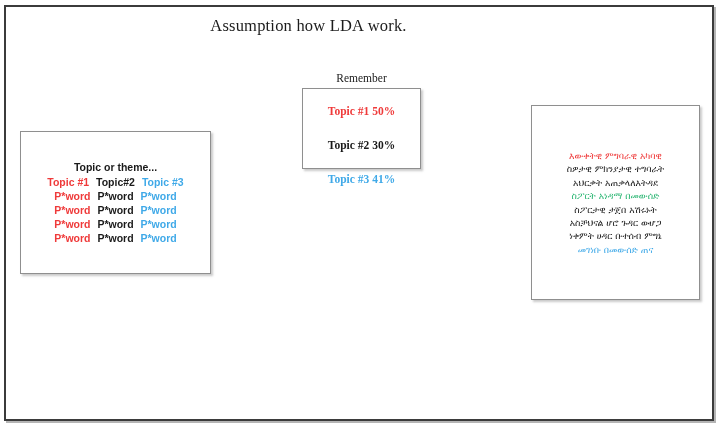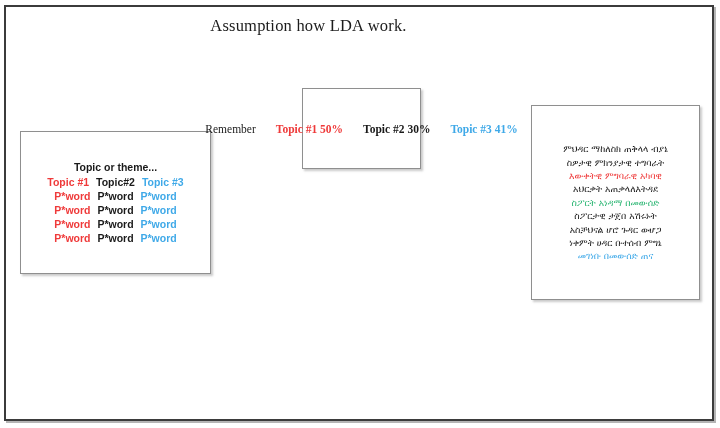--- a/index.html
+++ b/index.html
@@ -32,21 +32,21 @@
         margin-bottom:2px;}
   .trow span{margin:0 2px;}
   .c-red{color:#ef3a3a;}
   .c-black{color:#1a1a1a;}
   .c-blue{color:#3fa9e8;}
   .c-green{color:#2bb673;}
 
   
   #remember-box{left:302px;top:88px;width:119px;height:81px;}
   #remember-inner{position:absolute;left:0;top:0;width:100%;height:100%;
-       display:flex;flex-direction:row;align-items:center;
+       display:flex;flex-direction:column;align-items:center;
        justify-content:center;gap:20px;}
   #remember-title{font-size:11.5px;color:#1a1a1a;}
   .rrow{font-size:11.5px;line-height:14px;white-space:nowrap;font-weight:bold;}
 
   
   #arrow{position:absolute;left:211px;top:192px;width:320px;height:24px;}
   #arrow-label{position:absolute;left:50%;top:0;transform:translateX(-50%);
        font-size:11.5px;color:#1c1c1c;white-space:nowrap;background:#ffffff;
        padding:0 1px;}
 
@@ -115,23 +115,22 @@
       <div class="rrow c-blue">
         <span>Topic #3</span>
         <span>41%</span>
       </div>
     </div>
   </div>
 
 
   <div class="box" id="doc-box">
     <div id="doc-inner">
-      <div class="drow c-black">ምህዳር ማከለስክ ጠቅላላ ብያኔ</div>
+      <div class="drow c-red">እውቀትዊ ምግባራዊ አካባዊ</div>
       <div class="drow c-black">ስዎታዊ ምክንያታዊ ተግባራት</div>
-      <div class="drow c-red">እውቀትዊ ምግባራዊ አካባዊ</div>
       <div class="drow c-black">አህርቃት አጠቃላለእትዳደ</div>
       <div class="drow c-green">ስፖርት አነዳማ በመውሰድ</div>
       <div class="drow c-black">ስፖርታዊ ታጀበ አሽሩኑት</div>
       <div class="drow c-black">አስቻህናል ሆሮ ጉዳር ወሇጋ</div>
       <div class="drow c-black">ነቀምት ሀዳር ቡተሰብ ምግኔ</div>
       <div class="drow c-blue">መገነቡ በመውሰድ ጠና</div>
     </div>
   </div>
 
 </div>

